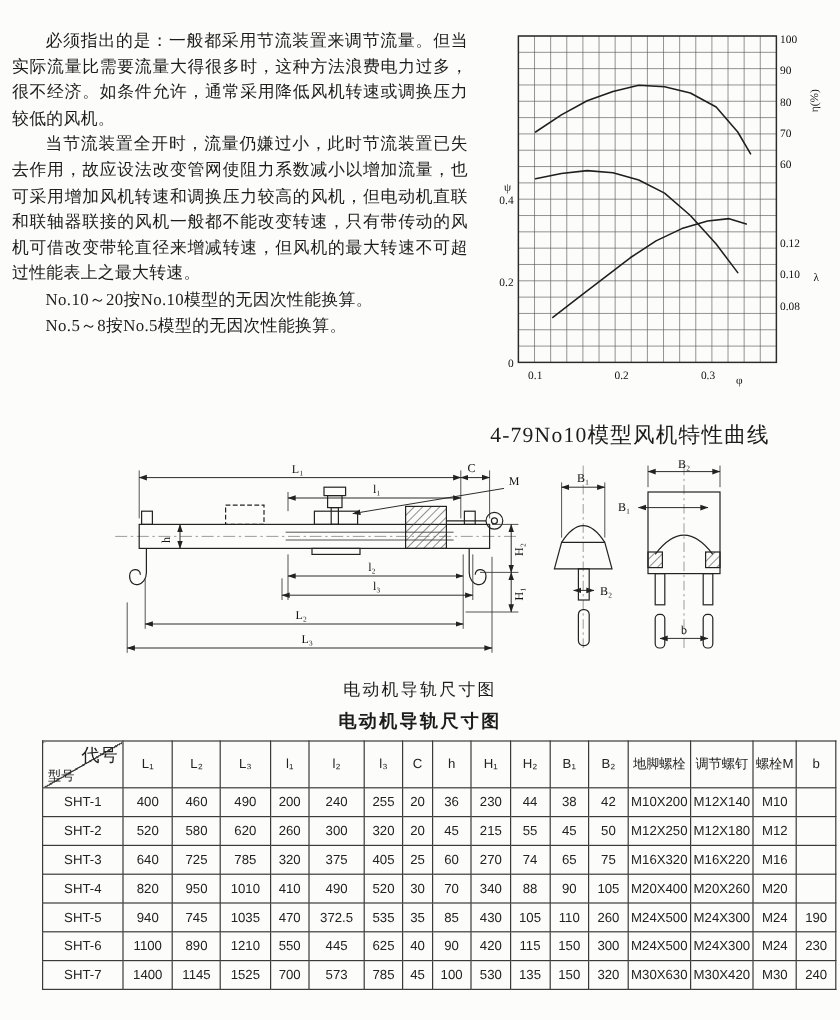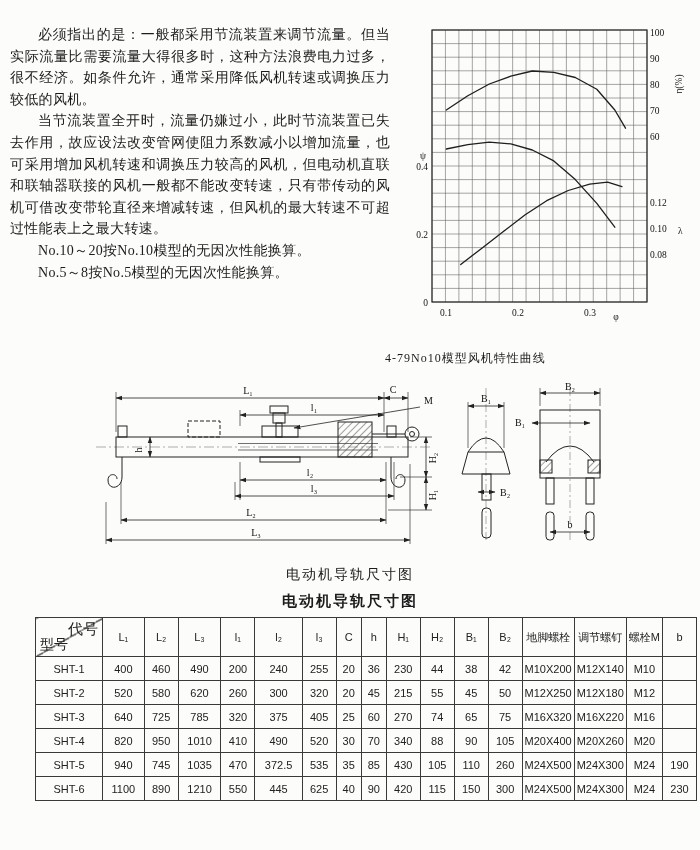--- a/index.html
+++ b/index.html
@@ -8,38 +8,38 @@
   
   .top-row{display:flex;}
   .text-col{width:392px;padding:24px 2px 0 10px;box-sizing:border-box;}
   .text-col p{margin:0;text-indent:2em;font-size:14px;line-height:21.6px;text-align:justify;letter-spacing:.3px;}
   .chart-col{width:308px;padding-top:12px;}
   .chart-col svg{display:block;}
   
   .heading-row{position:relative;height:36px;}
   .sec-heading{position:absolute;left:14px;top:0;margin:0;font-size:19px;font-weight:bold;
                font-family:"Liberation Sans","DejaVu Sans",sans-serif;letter-spacing:1px;}
-  .chart-caption{position:absolute;left:385px;top:6px;width:280px;font-size:12px;letter-spacing:1px;}
+  .chart-caption{position:absolute;left:385px;top:6px;width:280px;text-align:center;font-size:18px;letter-spacing:1px;}
   
   .drawings-row{position:relative;height:184px;}
   .svg-side{position:absolute;left:88px;top:2px;}
   .svg-end{position:absolute;left:440px;top:2px;}
   .dwg-caption{margin:2px 0 0 0;text-align:center;font-size:14px;letter-spacing:2px;}
   .tbl-title{margin:8px 0 6px 0;text-align:center;font-size:15px;font-weight:bold;letter-spacing:2px;
              font-family:"Liberation Sans","DejaVu Sans",sans-serif;}
   
   table.dim{border-collapse:collapse;margin-left:35px;width:662px;table-layout:auto;
             font-family:"Liberation Sans","DejaVu Sans",sans-serif;}
   table.dim th,table.dim td{border:1px solid #3a3a3a;font-size:11px;font-weight:normal;
             text-align:center;padding:1px 2px;height:21px;white-space:nowrap;color:#222;}
   table.dim thead th{height:36px;}
   th.corner{position:relative;width:62px;white-space:normal;padding:0;
             background:linear-gradient(to bottom right,transparent calc(50% - .6px),#3a3a3a calc(50% - .6px),#3a3a3a calc(50% + .6px),transparent calc(50% + .6px));}
   th.corner .c-top{position:absolute;top:2px;right:4px;font-size:15px;}
-  th.corner .c-bot{position:absolute;bottom:2px;left:4px;font-size:14px;}
+  th.corner .c-bot{position:absolute;bottom:2px;left:4px;font-size:11px;}
   th.hdr-wrap{white-space:normal;width:30px;line-height:1.15;}
   
   .ink{stroke:#222;fill:none;stroke-width:1;}
   .thin{stroke:#333;fill:none;stroke-width:.7;}
   .dim-line{stroke:#222;stroke-width:.8;fill:none;}
   text.dim-lb{font-size:10px;fill:#111;font-family:"Liberation Serif",serif;}
   text.ax{font-size:9.5px;fill:#111;font-family:"Liberation Serif",serif;}
 </style>
 </head>
 <body>
@@ -339,16 +339,35 @@
           <td>90</td>
           <td>420</td>
           <td>115</td>
           <td>150</td>
           <td>300</td>
           <td>M24X500</td>
           <td>M24X300</td>
           <td>M24</td>
           <td>230</td>
         </tr>
+        <tr>
+          <th>SHT-7</th>
+          <td>1400</td>
+          <td>1145</td>
+          <td>1525</td>
+          <td>700</td>
+          <td>573</td>
+          <td>785</td>
+          <td>45</td>
+          <td>100</td>
+          <td>530</td>
+          <td>135</td>
+          <td>150</td>
+          <td>320</td>
+          <td>M30X630</td>
+          <td>M30X420</td>
+          <td>M30</td>
+          <td>240</td>
+        </tr>
       </tbody>
   </table>
 
 </div>
 
 </body></html>

